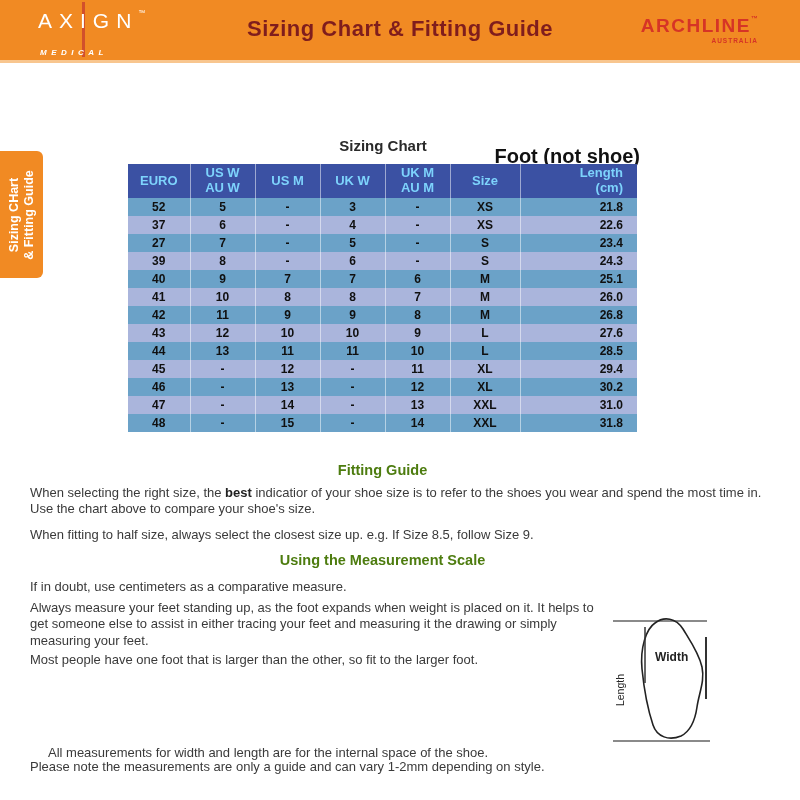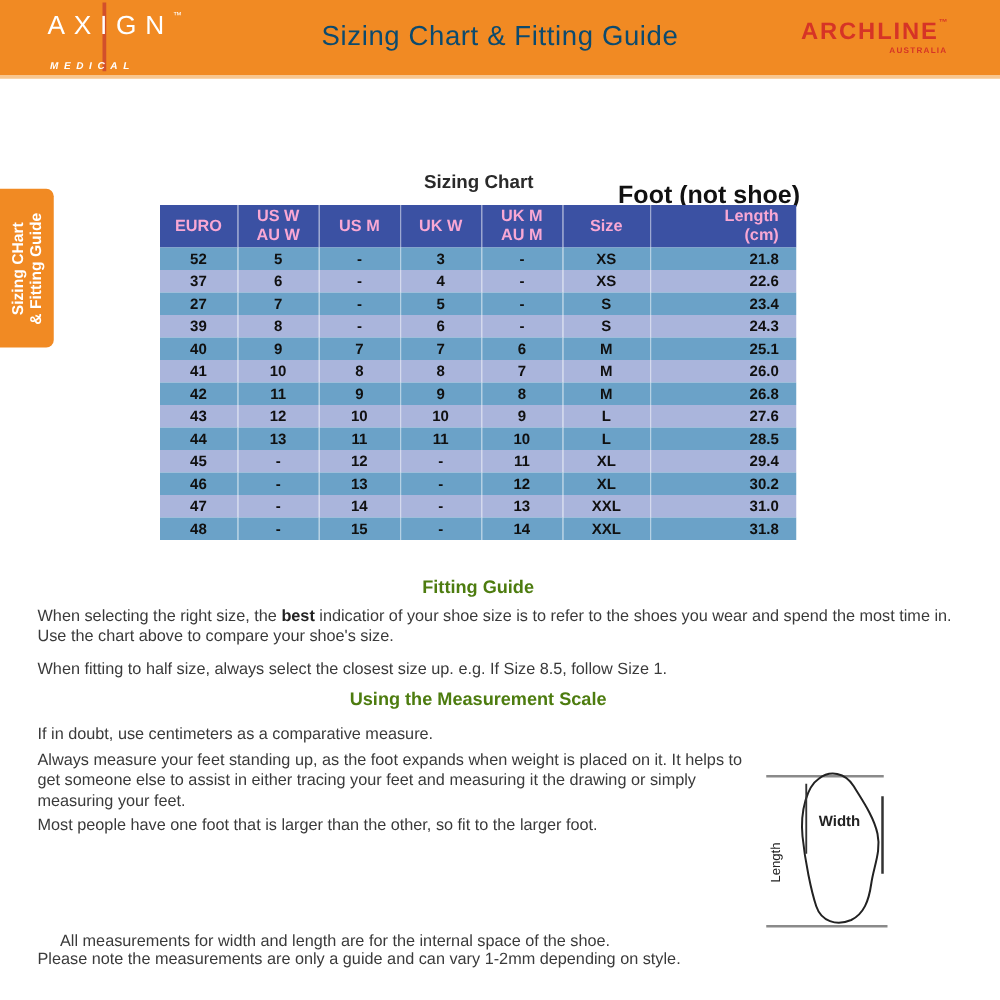--- a/index.html
+++ b/index.html
@@ -14,21 +14,21 @@
   .header-underline { position:absolute; top:60px; left:0; width:800px; height:3px; background:#F8C68F; }
 
   .logo { position:absolute; left:38px; top:9px; color:#fff; }
   .logo-name { font-size:21px; letter-spacing:7px; font-weight:400; position:relative; z-index:2; }
   .logo-tm { font-size:7px; vertical-align:top; letter-spacing:0; }
   .logo-sub { font-size:8px; letter-spacing:4.5px; font-weight:700; margin-top:15px; margin-left:2px; position:relative; z-index:2;font-style:italic; }
   .logo-line { position:absolute; left:44px; top:-7px; width:3px; height:55px; background:#D2502B; z-index:1; }
 
   .header-title {
     position:absolute; left:50%; top:16px; transform:translateX(-50%);
-    color:#0c4a6e; font-size:22px; font-weight:400; letter-spacing:0.5px; white-space:nowrap;
+    color:#7f1d1d; font-size:22px; font-weight:700; letter-spacing:0.5px; white-space:nowrap;
   }
 
   .brand { position:absolute; right:42px; top:15px; color:#D63426; text-align:right; }
   .brand-name { font-size:19px; font-weight:700; letter-spacing:1.5px; }
   .brand-tm { font-size:7px; vertical-align:top; letter-spacing:0; }
   .brand-sub { font-size:6.5px; font-weight:700; letter-spacing:1px; margin-top:0; }
 
   
   .side-tab {
     position:absolute; left:0; top:151px; width:43px; height:127px;
@@ -43,21 +43,21 @@
 
   
   .chart-title { position:absolute; left:128px; top:137px; width:510px; text-align:center;
     font-size:15px; font-weight:700; color:#2a2a2a; }
   .foot-label { position:absolute; left:440px; top:145px; width:200px; text-align:right;
     font-size:20px; font-weight:700; color:#111; }
 
   .sizing-table { position:absolute; left:128px; top:164px; width:509px;
     border-collapse:collapse; table-layout:fixed; }
   .sizing-table thead th {
-    background:#3B51A3; color:#f9a8d4; font-size:13px; font-weight:700;
+    background:#3B51A3; color:#7dd3fc; font-size:13px; font-weight:700;
     height:34px; vertical-align:middle; line-height:1.15; padding:0; text-align:center;
   }
   .sizing-table tbody td {
     font-size:12px; font-weight:700; color:#101010; height:18px; text-align:center; padding:0;
   }
   .sizing-table tbody tr:nth-child(odd)  { background:#6BA2C8; }
   .sizing-table tbody tr:nth-child(even) { background:#AAB5DC; }
   .sizing-table th:not(:last-child), .sizing-table td:not(:last-child) {
     border-right:1px solid rgba(255,255,255,0.5);
   }
@@ -268,21 +268,21 @@
           <td>-</td>
           <td>14</td>
           <td>XXL</td>
           <td>31.8</td>
         </tr>
       </tbody>
   </table>
 
   <div class="section-heading" id="fitting-heading">Fitting Guide</div>
   <div class="para" id="fitting-p1"><span>When selecting the right size, the </span><span class="b">best</span><span> indicatior of your shoe size is to refer to the shoes you wear and spend the most time in. Use the chart above to compare your shoe's size.</span></div>
-  <div class="para" id="fitting-p2">When fitting to half size, always select the closest size up. e.g. If Size 8.5, follow Size 1.</div>
+  <div class="para" id="fitting-p2">When fitting to half size, always select the closest size up. e.g. If Size 8.5, follow Size 9.</div>
 
   <div class="section-heading" id="measurement-heading">Using the Measurement Scale</div>
   <div class="para" id="meas-p1">If in doubt, use centimeters as a comparative measure.</div>
   <div class="para" id="meas-p2">Always measure your feet standing up, as the foot expands when weight is placed on it. It helps to get someone else to assist in either tracing your feet and measuring it the drawing or simply measuring your feet.</div>
   <div class="para" id="meas-p3">Most people have one foot that is larger than the other, so fit to the larger foot.</div>
   <div class="para" id="meas-p4">All measurements for width and length are for the internal space of the shoe.</div>
   <div class="para" id="meas-p5">Please note the measurements are only a guide and can vary 1-2mm depending on style.</div>
 
   <div class="foot-diagram">
     <svg width="158" height="168" viewBox="0 0 158 168">

